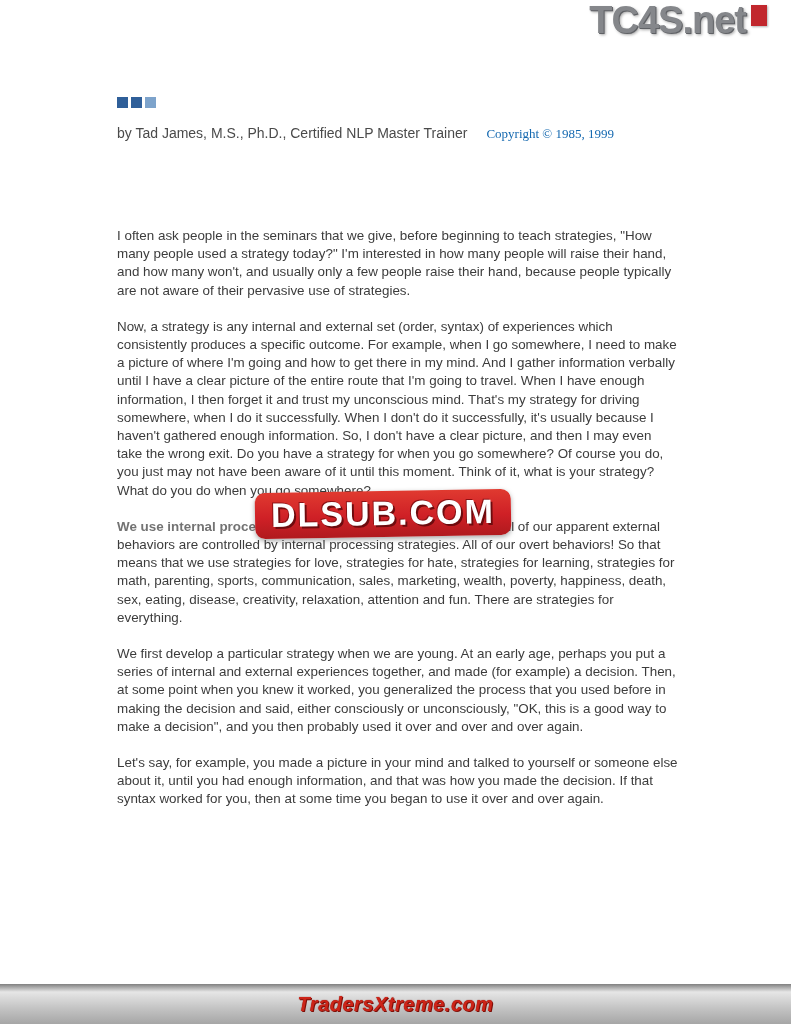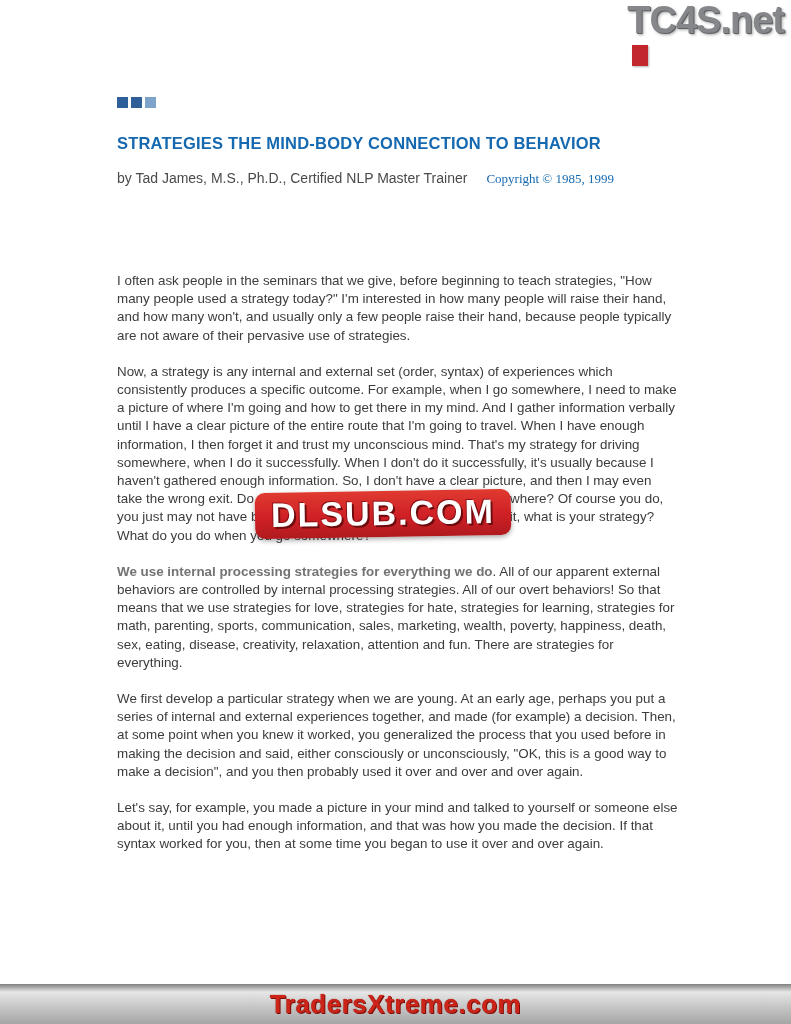--- a/index.html
+++ b/index.html
@@ -13,25 +13,24 @@
     width: 791px;
     height: 1024px;
     background: #ffffff;
     overflow: hidden;
   }
 
   
   .site-logo {
     position: absolute;
     top: 0px;
-    right: 7px;
+    right: 24px;
     display: flex;
     align-items: flex-start;
     z-index: 3;
-    flex-direction: column;
   }
   .site-logo .logo-text {
     font-size: 38px;
     font-weight: bold;
     letter-spacing: -1px;
     color: #85878b;
     line-height: 40px;
     text-shadow: 1px 1px 0 #5f6165, 2px 2px 3px rgba(0,0,0,0.35);
   }
   .site-logo .logo-mark {
@@ -126,47 +125,47 @@
     bottom: 0;
     width: 791px;
     height: 40px;
     background: linear-gradient(180deg, #808080 0%, #e6e6e6 20%, #c4c4c4 60%, #a6a6a6 100%);
     display: flex;
     align-items: center;
     justify-content: center;
     z-index: 4;
   }
   .footer-banner .footer-text {
-    font-size: 26px;
+    font-size: 20px;
     font-weight: bold;
     color: #cc2418;
     letter-spacing: 0.5px;
     text-shadow: 1px 1px 0 #7d0f08, 0 0 1px #7d0f08;
     line-height: 40px;
+    font-style: italic;
   }
 </style>
 </head>
 <body>
 
 <div class="page">
 
   <div class="site-logo">
     <span class="logo-text">TC4S.net</span>
     <span class="logo-mark"></span>
   </div>
 
   <div class="content">
 
     <div class="deco-squares">
       <span class="sq sq-a"></span>
       <span class="sq sq-b"></span>
       <span class="sq sq-c"></span>
     </div>
 
-    <h1 class="article-title">STRATEGIES THE MIND-BODY CONNECTION TO BEHAVIOR</h1>
 
     <div class="byline-row">
       <span>by Tad James, M.S., Ph.D., Certified NLP Master Trainer</span><span class="copyright">Copyright © 1985, 1999</span>
     </div>
 
     <div class="body-text">
       <p><strong></strong><span>I often ask people in the seminars that we give, before beginning to teach strategies, "How many people used a strategy today?" I'm interested in how many people will raise their hand, and how many won't, and usually only a few people raise their hand, because people typically are not aware of their pervasive use of strategies.</span></p>
       <p><strong></strong><span>Now, a strategy is any internal and external set (order, syntax) of experiences which consistently produces a specific outcome. For example, when I go somewhere, I need to make a picture of where I'm going and how to get there in my mind. And I gather information verbally until I have a clear picture of the entire route that I'm going to travel. When I have enough information, I then forget it and trust my unconscious mind. That's my strategy for driving somewhere, when I do it successfully. When I don't do it successfully, it's usually because I haven't gathered enough information. So, I don't have a clear picture, and then I may even take the wrong exit. Do you have a strategy for when you go somewhere? Of course you do, you just may not have been aware of it until this moment. Think of it, what is your strategy? What do you do when you go somewhere?</span></p>
       <p><strong>We use internal processing strategies for everything we do</strong><span>. All of our apparent external behaviors are controlled by internal processing strategies. All of our overt behaviors! So that means that we use strategies for love, strategies for hate, strategies for learning, strategies for math, parenting, sports, communication, sales, marketing, wealth, poverty, happiness, death, sex, eating, disease, creativity, relaxation, attention and fun. There are strategies for everything.</span></p>
       <p><strong></strong><span>We first develop a particular strategy when we are young. At an early age, perhaps you put a series of internal and external experiences together, and made (for example) a decision. Then, at some point when you knew it worked, you generalized the process that you used before in making the decision and said, either consciously or unconsciously, "OK, this is a good way to make a decision", and you then probably used it over and over and over again.</span></p>

